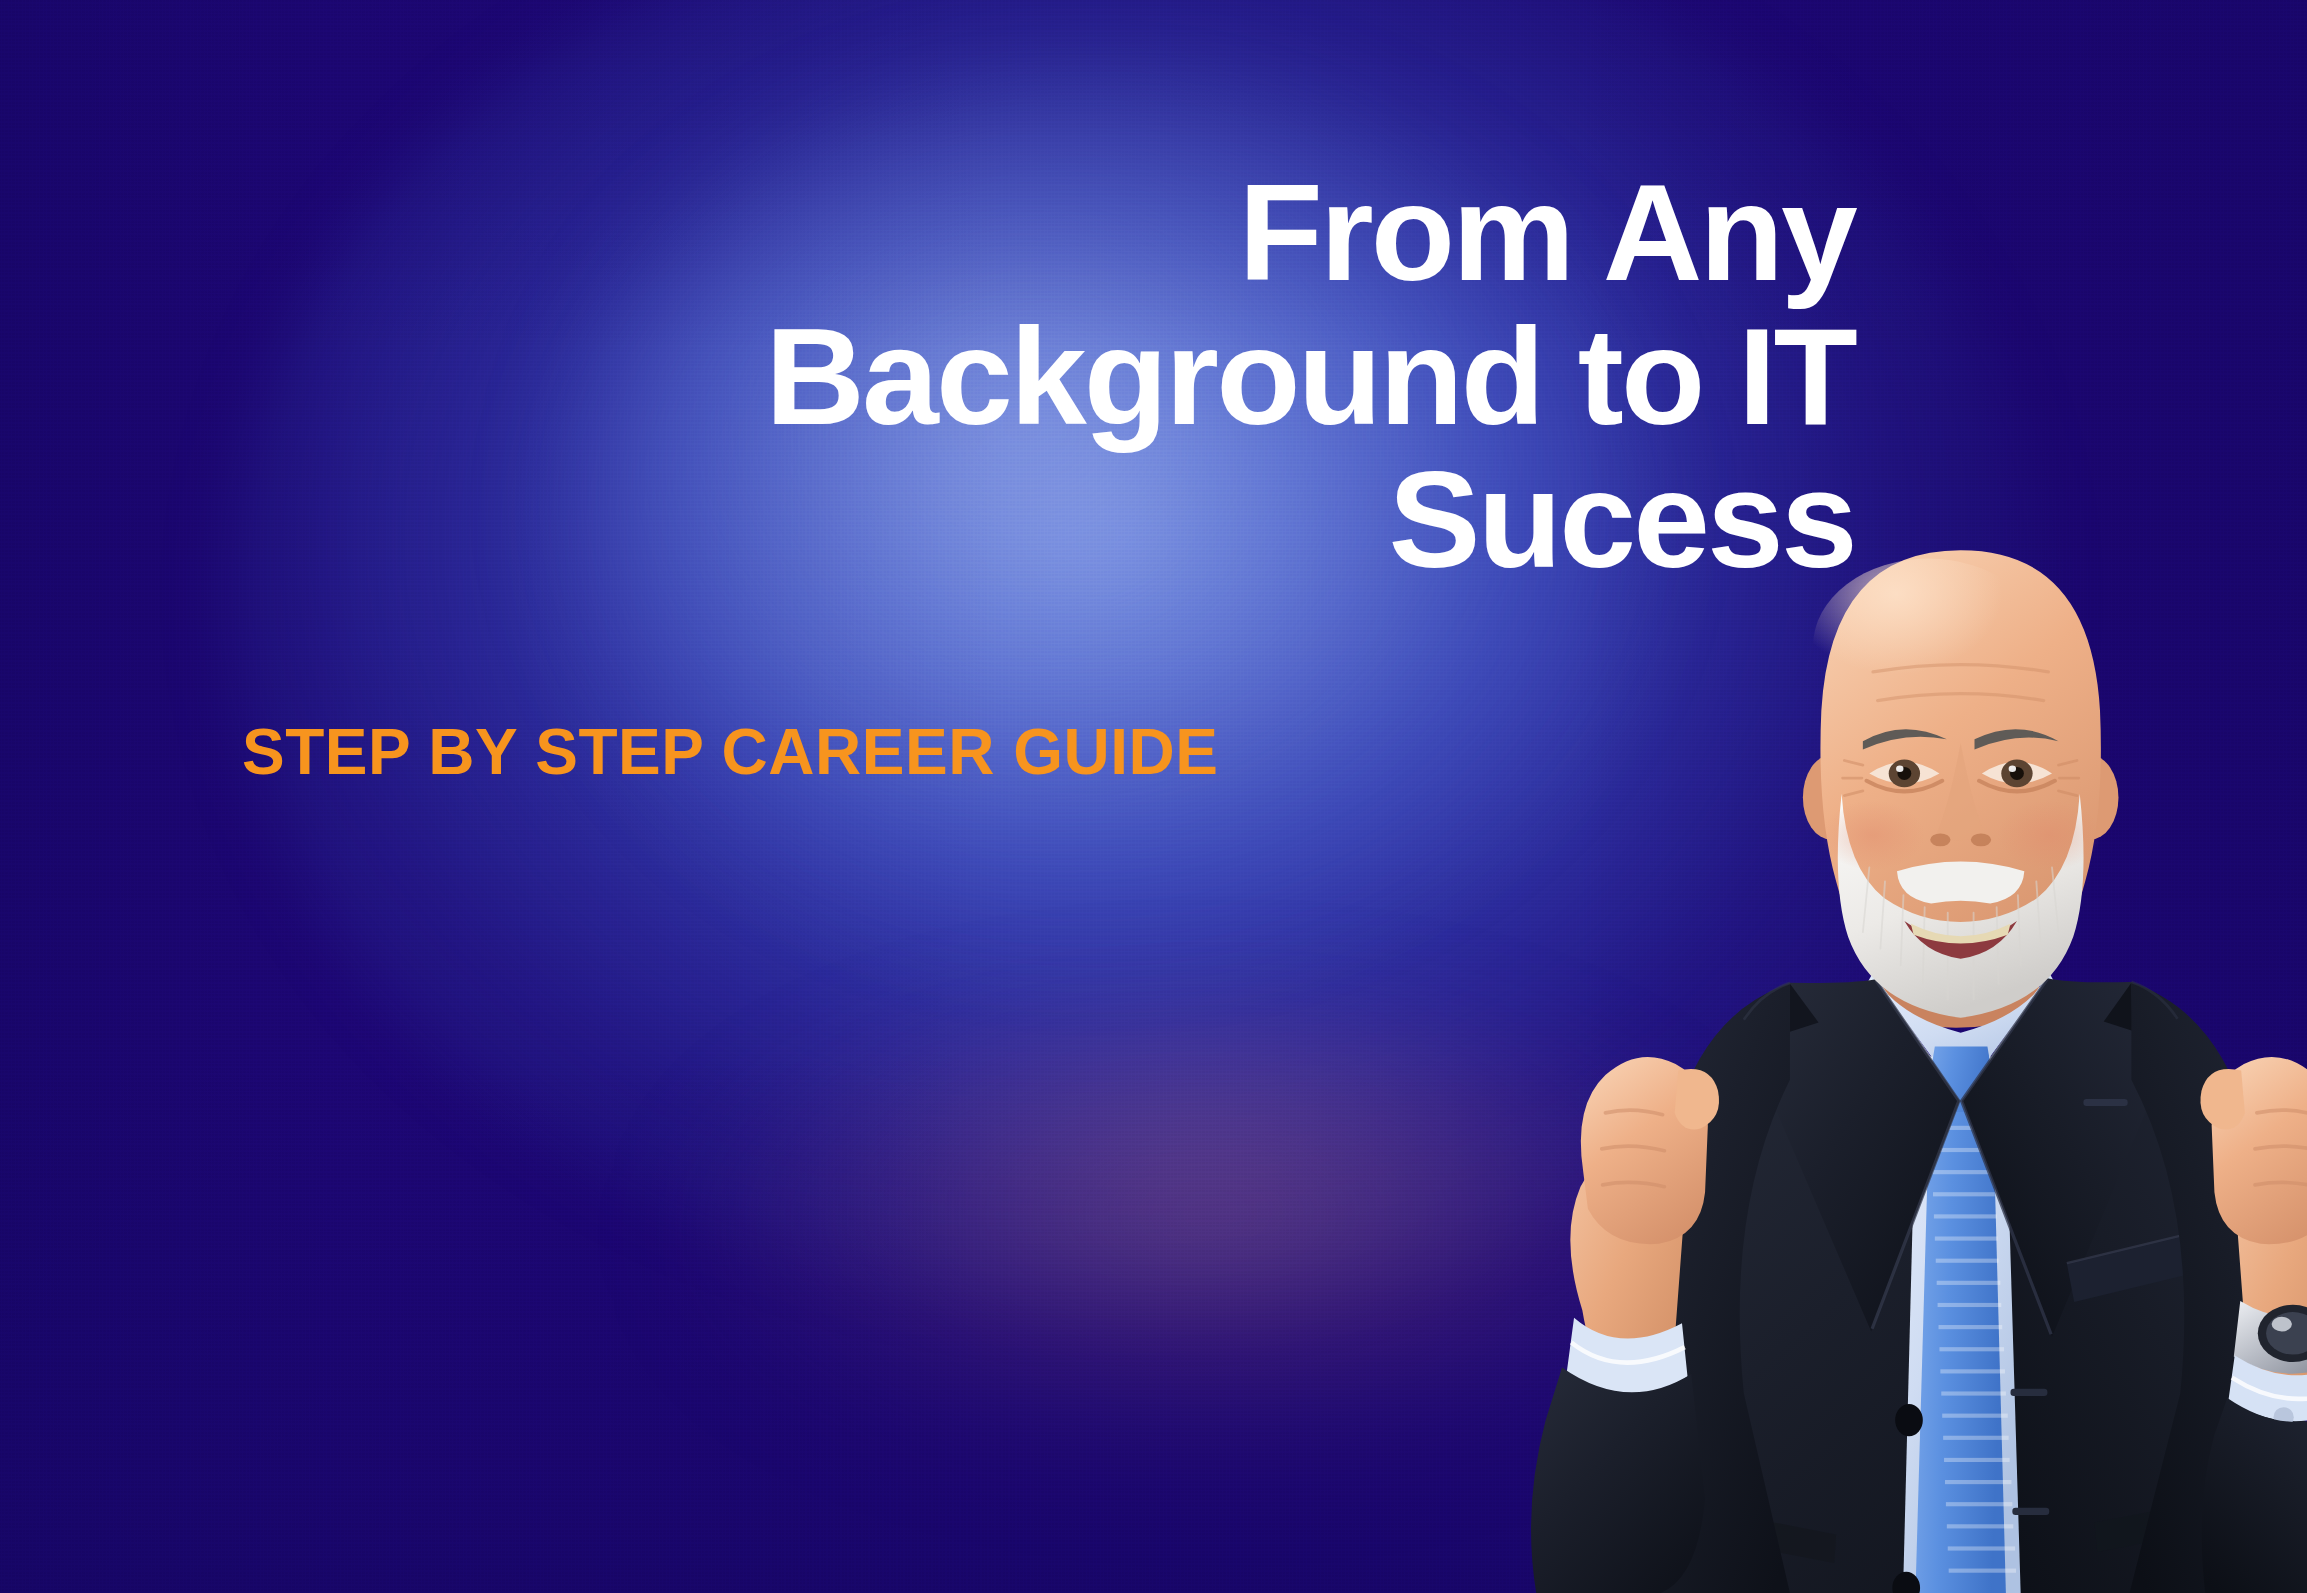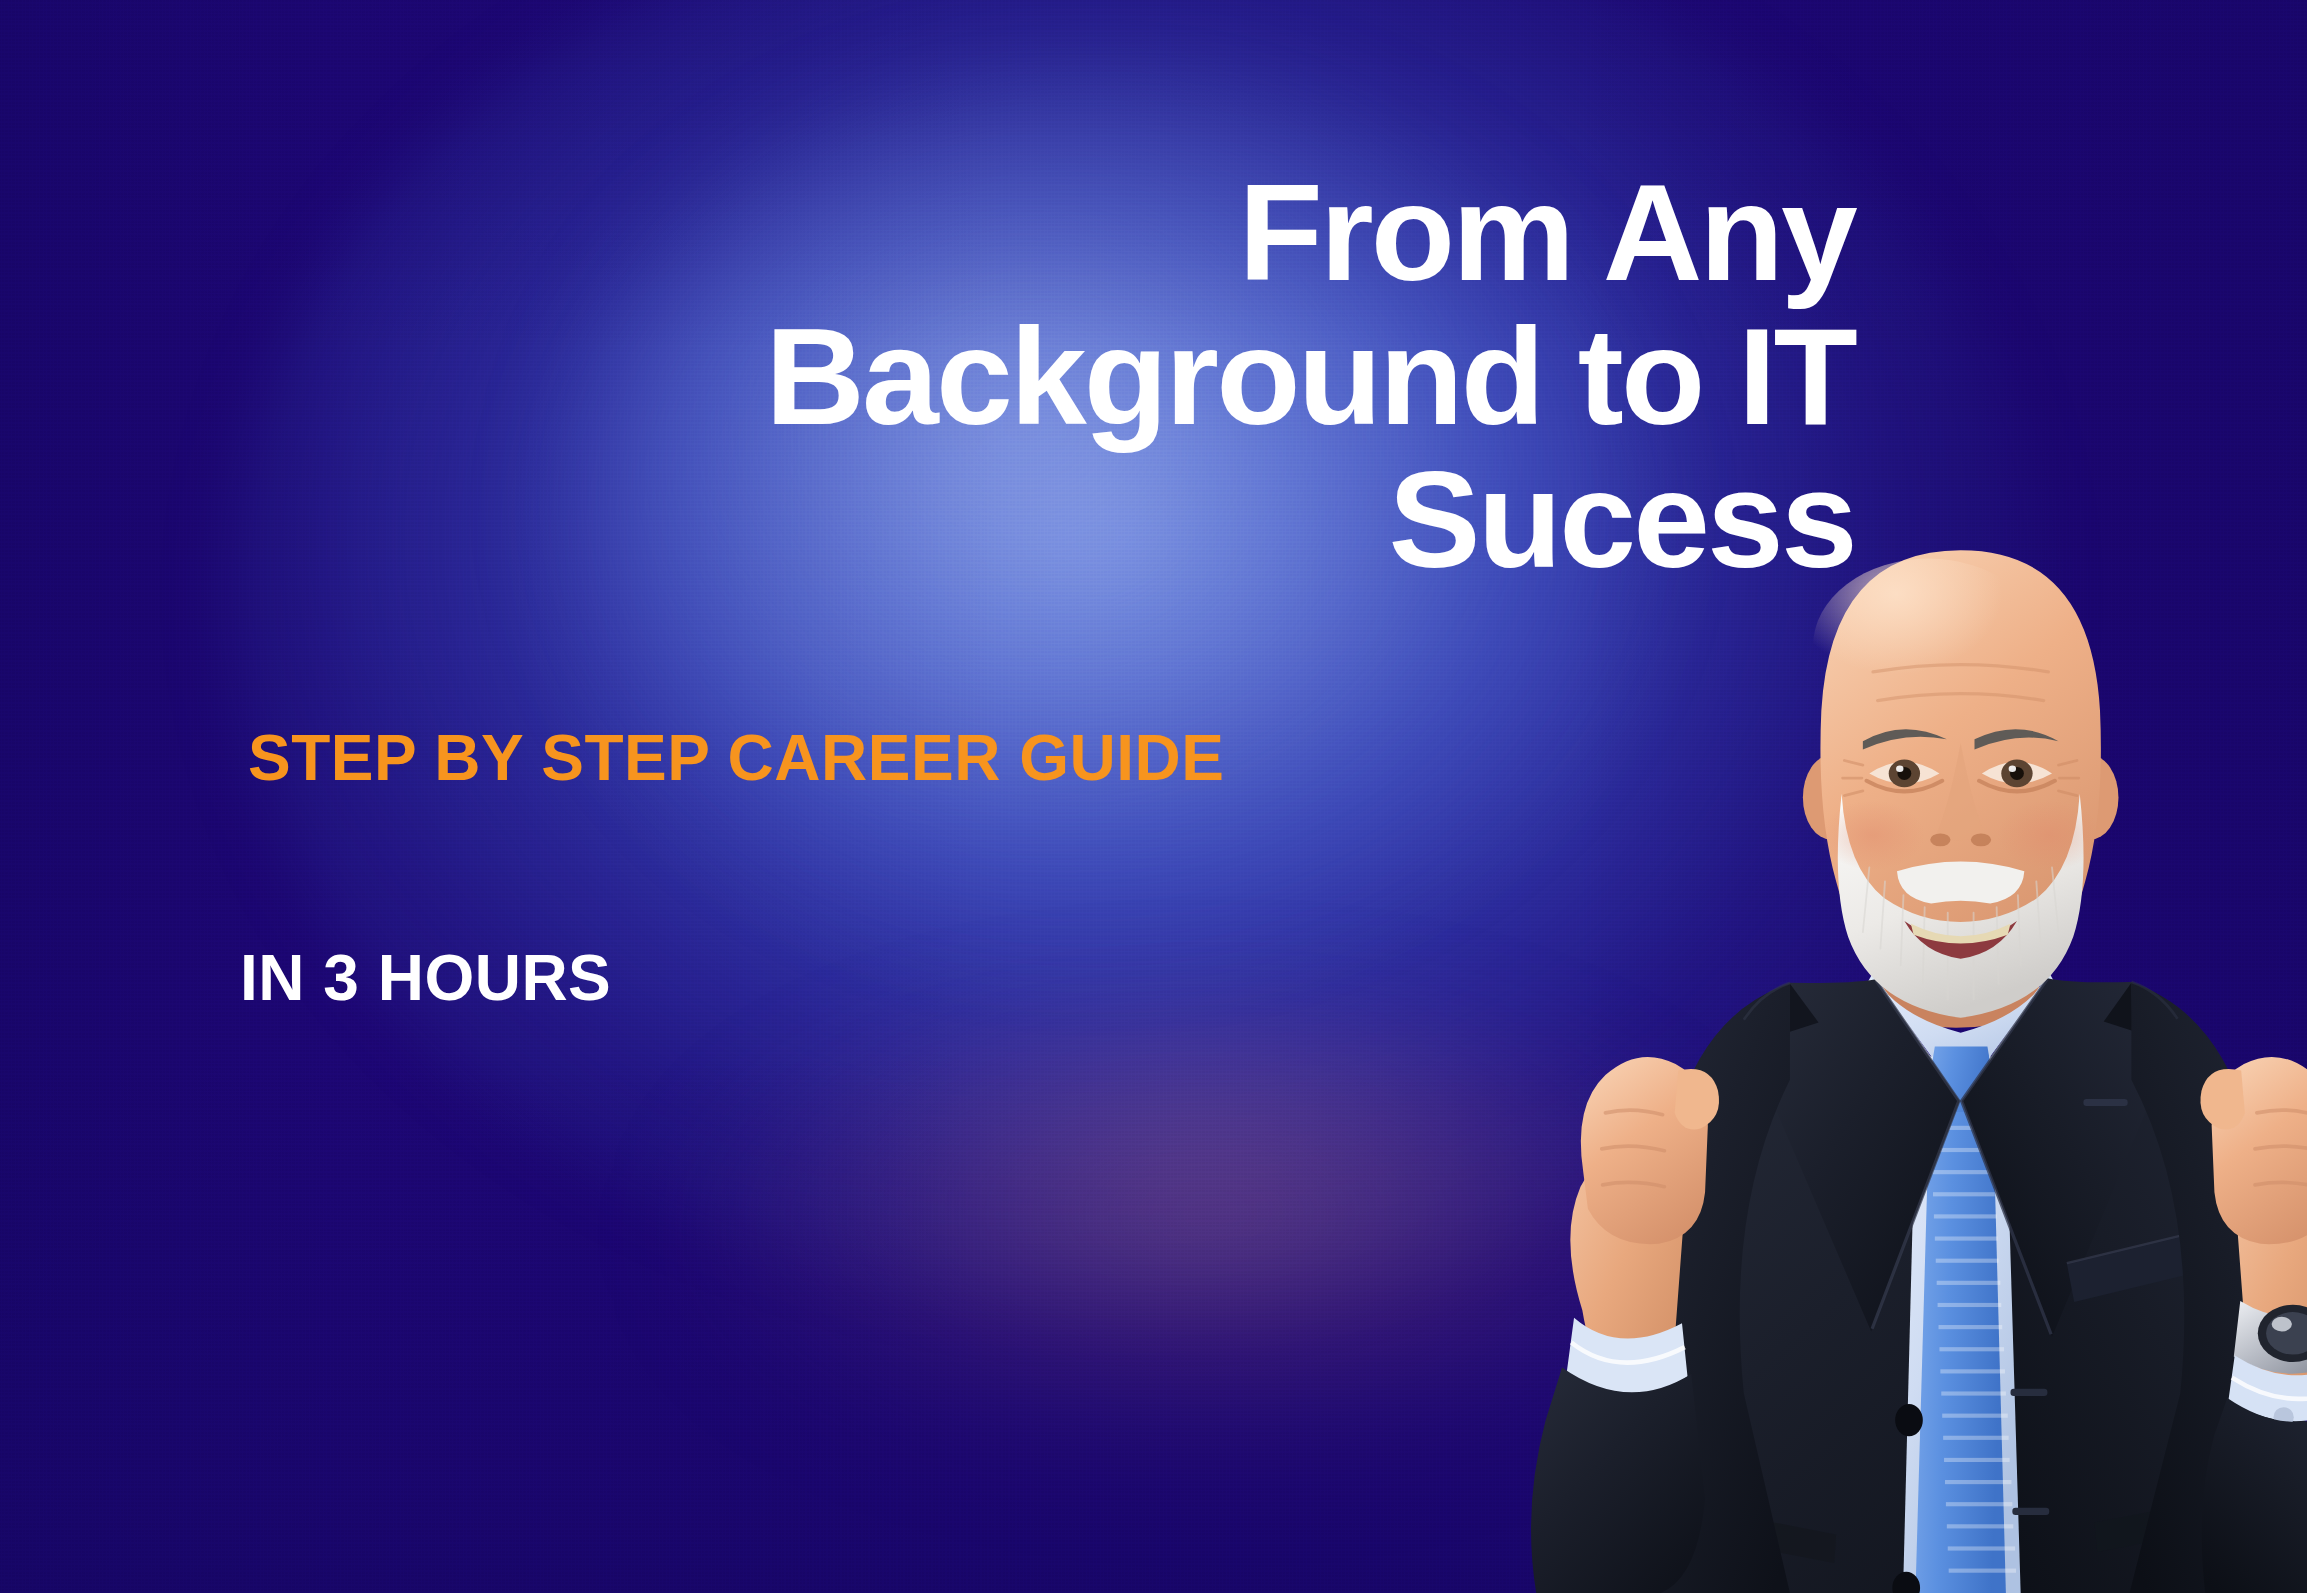--- a/index.html
+++ b/index.html
@@ -107,21 +107,21 @@
     letter-spacing: -2.8px;
     margin: 0;
     white-space: pre-line;
     text-align: right;
   }
   .subhead {
     color: #f7941e;
     font-size: 64px;
     font-weight: 700;
     letter-spacing: 0.5px;
-    margin: 8px;
+    margin: 2px;
     padding-top: 126px;
     line-height: 1;
     white-space: nowrap;
   }
   .tertiary {
     color: #ffffff;
     font-size: 64px;
     font-weight: 700;
     letter-spacing: 0.5px;
     margin: 0;
@@ -507,17 +507,16 @@
         </g>
       </g>
     </svg>
   </div>
 
   <div class="copy">
     <h1 class="headline">From Any
 Background to IT
 Sucess</h1>
     <div class="subhead">STEP BY STEP CAREER GUIDE</div>
-    <div class="tertiary">IN 3 HOURS</div>
   </div>
 
 </div>
 
 
 </body></html>

